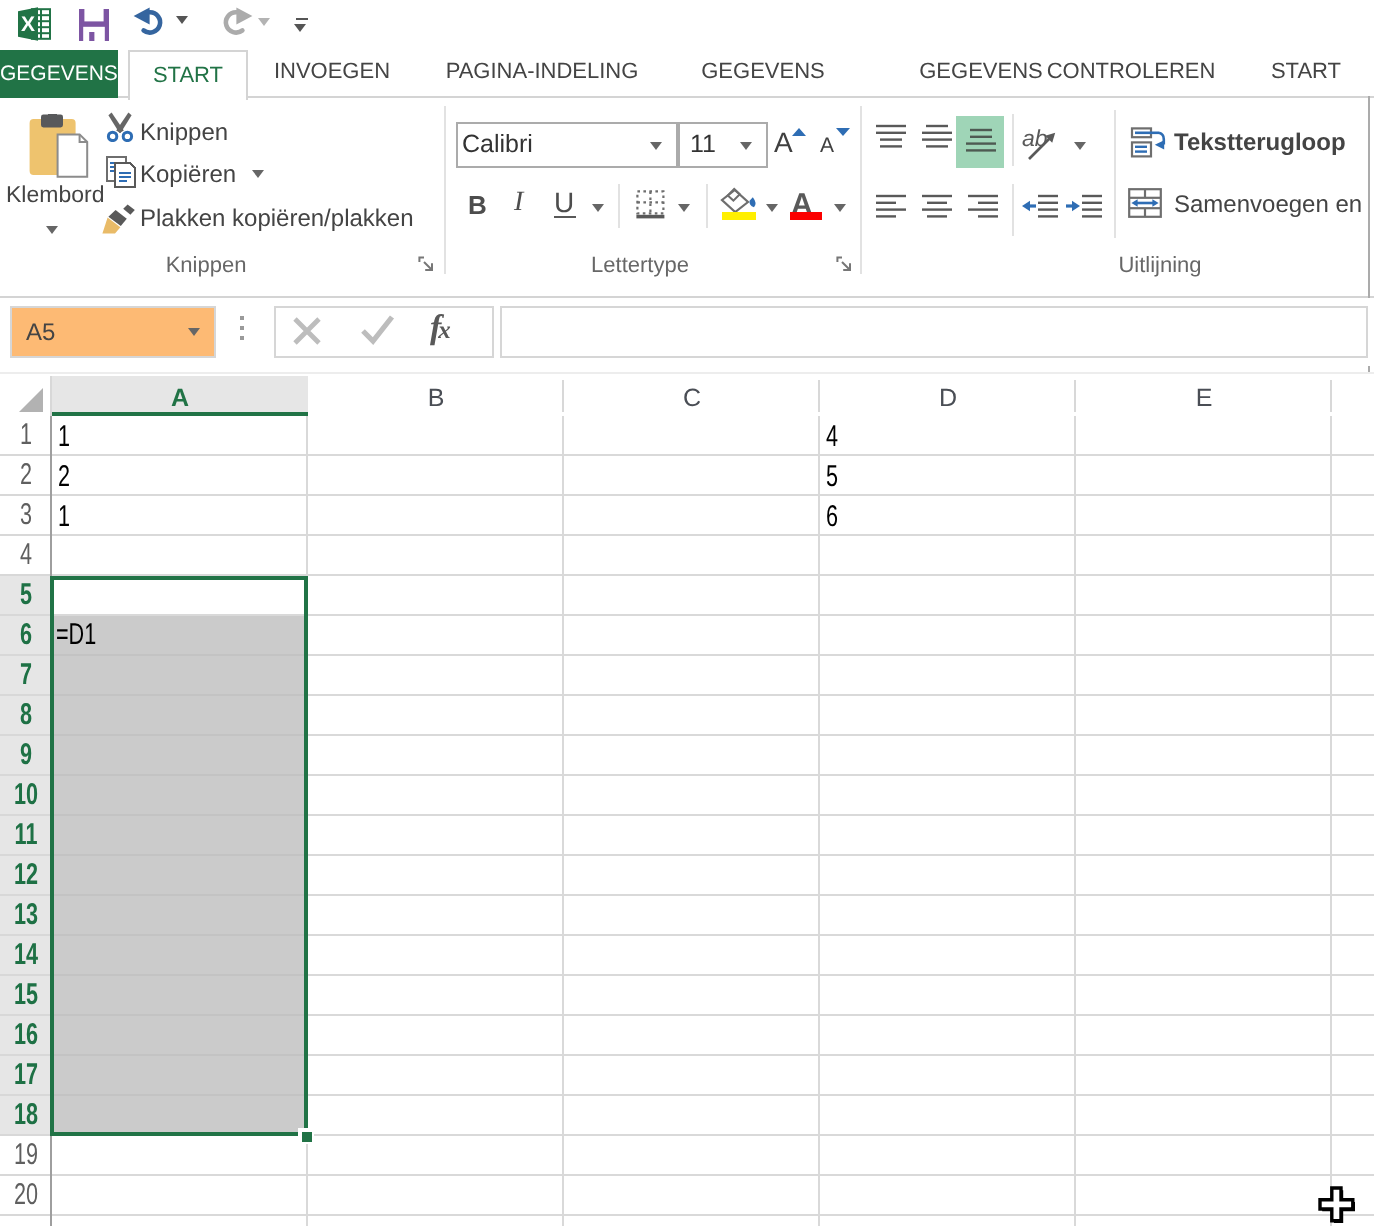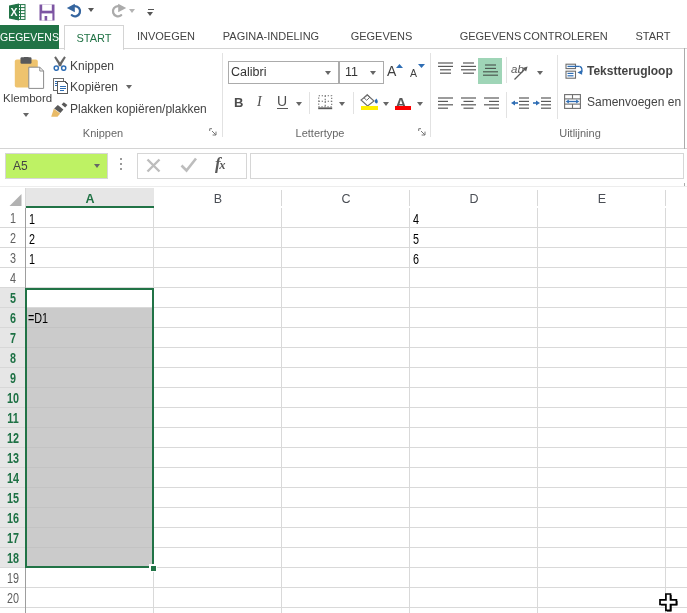--- a/index.html
+++ b/index.html
@@ -269,21 +269,21 @@
     <line x1="4" y1="7.5" x2="13" y2="7.5" stroke="#2e6db4" stroke-width="1.3"></line>
     <polygon points="1.7,7.5 4.8,5.6 4.8,9.4" fill="#2e6db4"></polygon>
     <polygon points="15.3,7.5 12.2,5.6 12.2,9.4" fill="#2e6db4"></polygon>
   </svg>
   <div class="ab rtext" style="left:587px;top:46px;width:96px;overflow:hidden;">Samenvoegen en ce</div>
 </div>
 
 <div class="ab" style="left:683.5px;top:48px;width:1px;height:138px;background:#ababab;"></div>
 
 <div class="ab" id="fbar" style="left:0;top:149px;width:687px;height:34px;background:#fff;">
-  <div class="ab" style="left:5px;top:4px;width:101px;height:24px;border:1px solid #d6d6d6;background:#bef264;">
+  <div class="ab" style="left:5px;top:4px;width:101px;height:24px;border:1px solid #d6d6d6;background:#fdba74;">
     <div class="ab rtext" style="left:7px;top:5px;">A5</div>
     <div class="caret" style="left:88px;top:10px;"></div>
   </div>
   <div class="ab" style="left:120px;top:9px;width:3px;height:14px;
       background:repeating-linear-gradient(to bottom,#9a9a9a 0 2px,transparent 2px 5px);width:2px;"></div>
   <div class="ab" style="left:137px;top:4px;width:108px;height:24px;border:1px solid #d6d6d6;background:#fff;"></div>
   <svg class="ab" style="left:146px;top:9px" width="15" height="15" viewBox="0 0 15 15">
     <path d="M1.5 1.5 L13.5 13.5 M13.5 1.5 L1.5 13.5" stroke="#bdbdbd" stroke-width="2.4"></path>
   </svg>
   <svg class="ab" style="left:180px;top:8px" width="18" height="16" viewBox="0 0 18 16">

